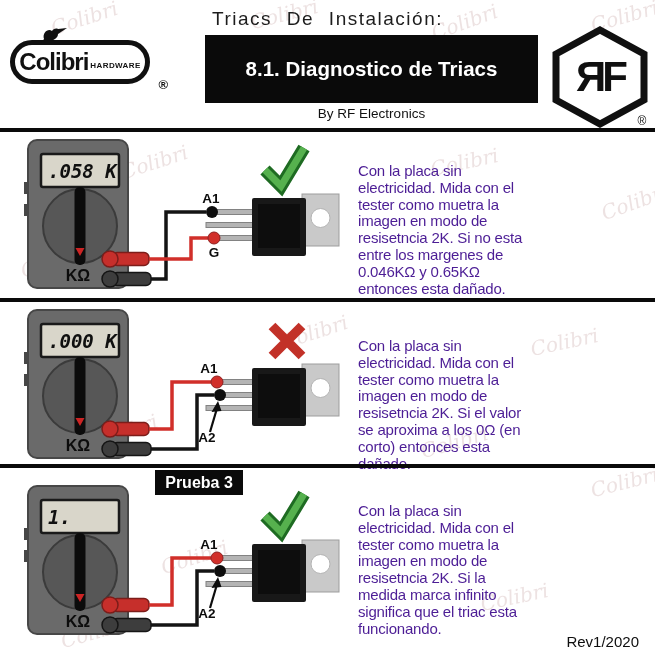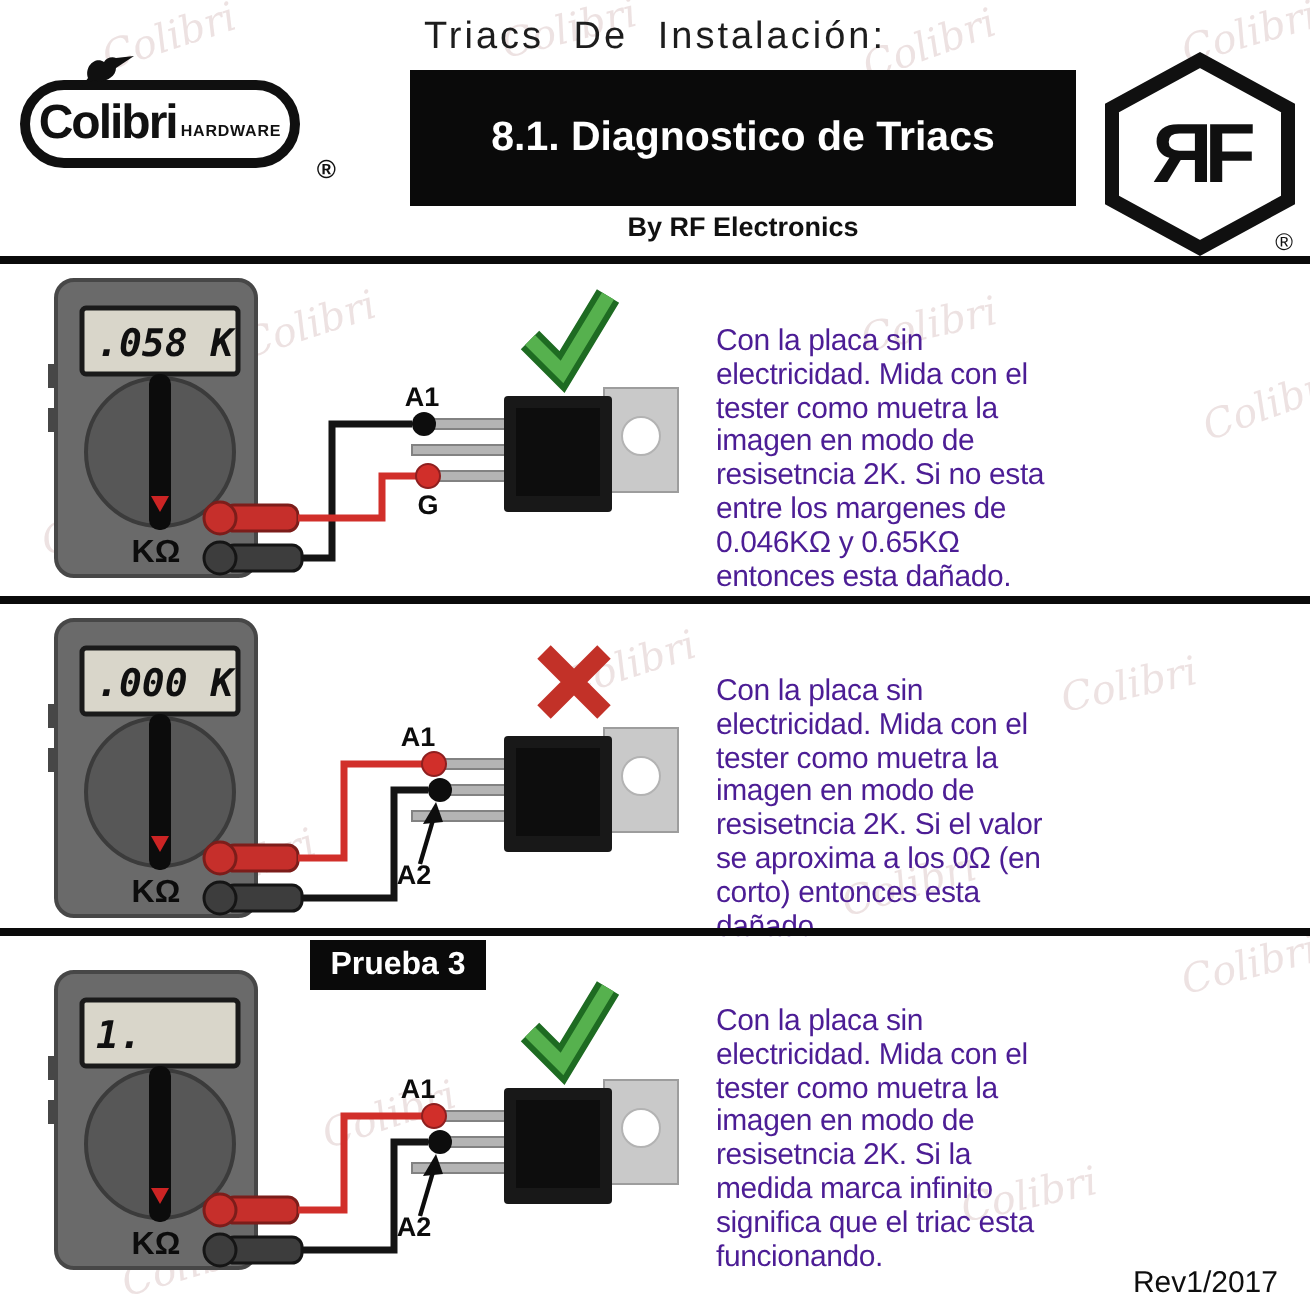--- a/index.html
+++ b/index.html
@@ -19,21 +19,21 @@
       display:flex;align-items:center;justify-content:center;}
   .colibri .brand{font-weight:bold;font-size:24px;letter-spacing:-1px;line-height:1;}
   .colibri .suffix{font-weight:bold;font-size:8px;letter-spacing:.4px;margin:6px 0 0 2px;}
   .colibri .bird{position:absolute;left:30px;top:-11px;}
   .colibri .reg{position:absolute;right:-8px;bottom:-6px;font-size:13px;font-weight:bold;}
   .title-box{position:absolute;left:205px;top:35px;width:333px;height:68px;background:#0a0a0a;
       color:#fff;display:flex;flex-direction:column;align-items:center;justify-content:center;gap:5px;}
   .title-box .l1{font-weight:bold;font-size:20.5px;}
   .title-box .l2{font-weight:bold;font-size:20px;}
   .byline{position:absolute;left:205px;top:106px;width:333px;text-align:center;
-      font-weight:bold;font-size:13.5px;}
+      font-weight:normal;font-size:13.5px;}
   .rf-logo{position:absolute;left:548px;top:26px;}
 
   
   .test{position:absolute;left:0;width:655px;}
   .rule{position:absolute;left:0;top:0;width:655px;height:4px;background:#0a0a0a;}
   .test-label{position:absolute;left:155px;top:6px;width:88px;height:25px;background:#0a0a0a;
       color:#fff;font-weight:bold;font-size:16px;display:flex;align-items:center;justify-content:center;}
   .diagram{position:absolute;left:0;top:0;}
   .desc{position:absolute;left:358px;width:212px;font-size:15px;line-height:16.8px;
       white-space:pre-line;color:#4c1d95;letter-spacing:-0.2px;}
@@ -278,14 +278,14 @@
     <div class="desc" style="top:39px;">Con la placa sin
 electricidad. Mida con el
 tester como muetra la
 imagen en modo de
 resisetncia 2K. Si la
 medida marca infinito
 significa que el triac esta
 funcionando.</div>
   </section>
 
-  <div class="revision">Rev1/2017</div>
+  <div class="revision">Rev1/2020</div>
 </div>
 
 </body></html>

